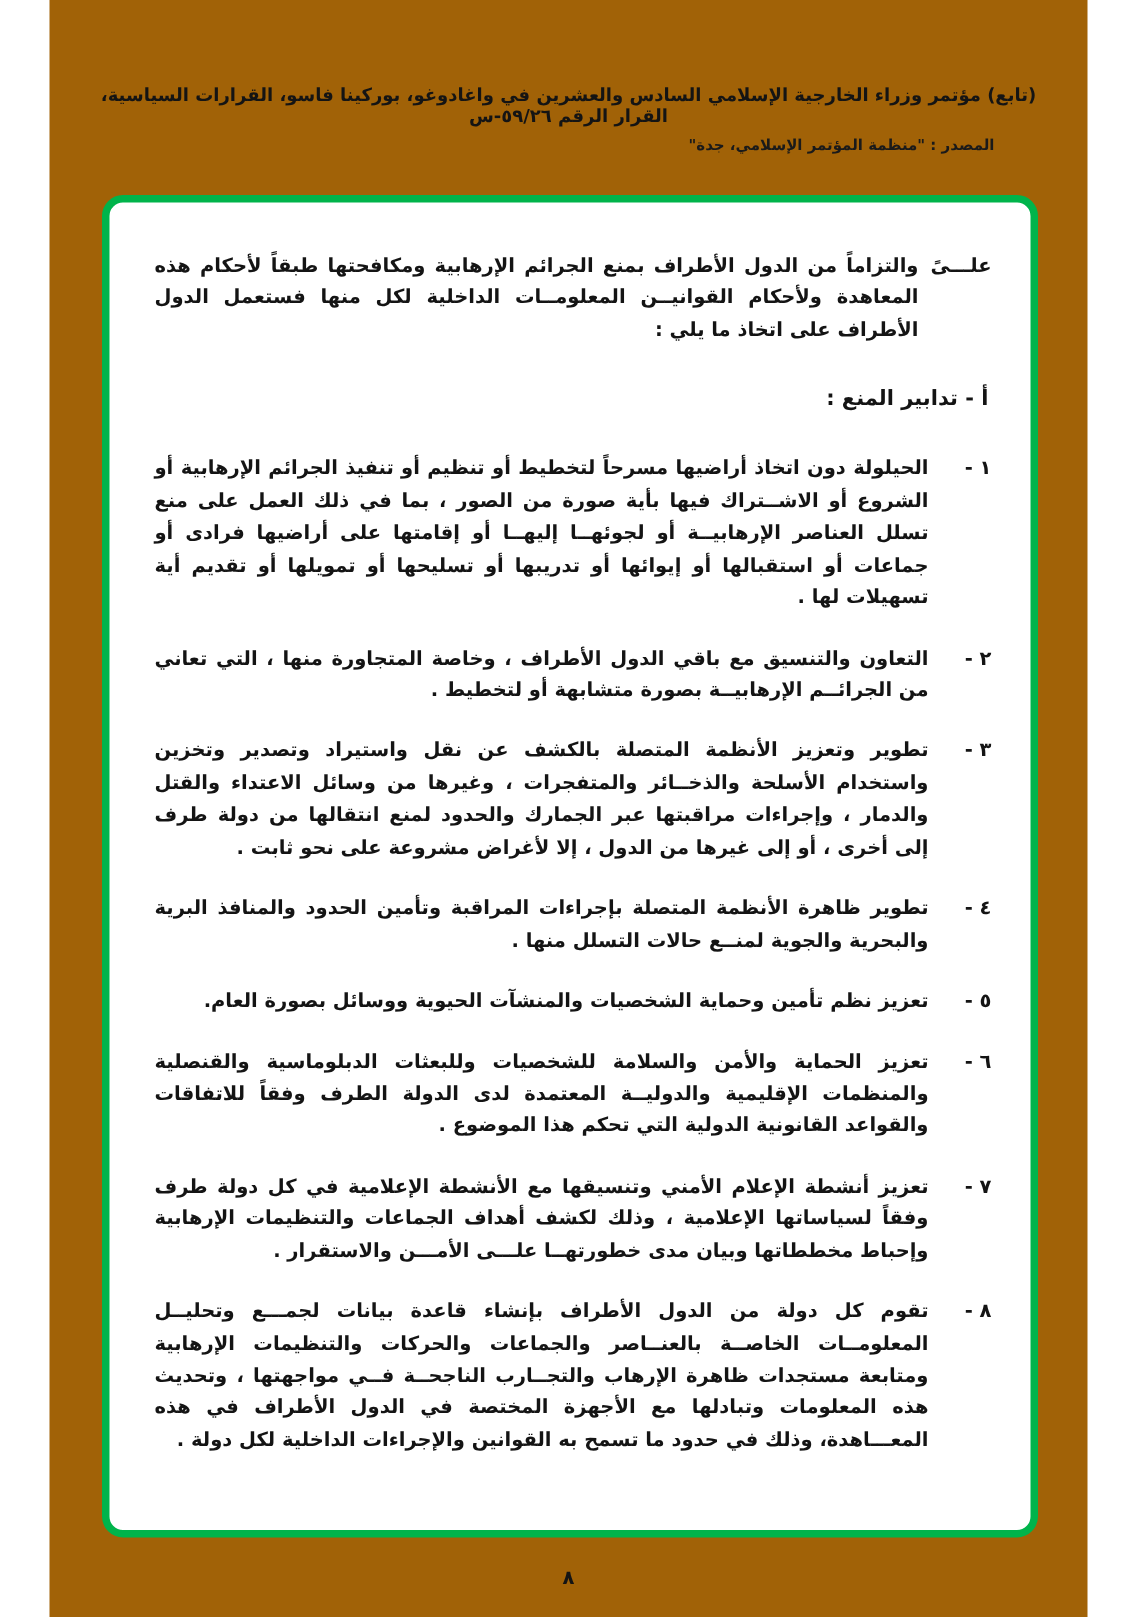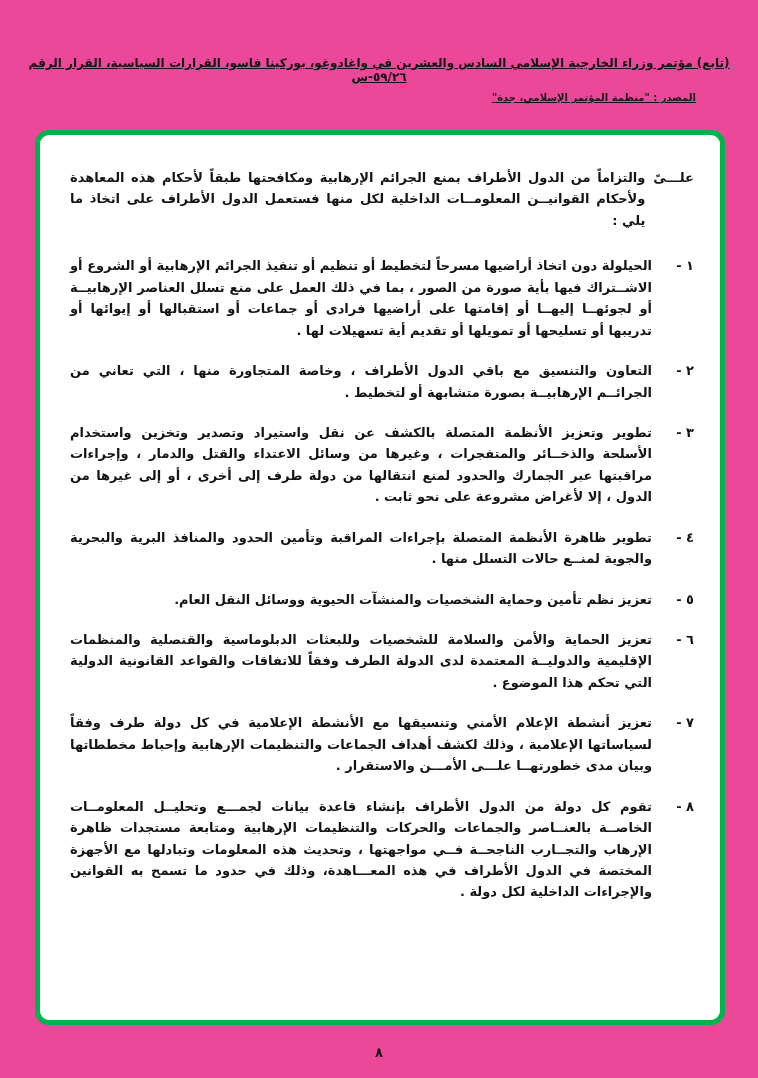--- a/index.html
+++ b/index.html
@@ -3,27 +3,26 @@
 <meta charset="utf-8">
 <style>
   * { box-sizing: border-box; margin: 0; padding: 0; }
   html, body { background: #ffffff; }
   body {
     font-family: "DejaVu Sans", sans-serif;
     direction: rtl;
   }
   .page {
     position: relative;
-    width: 758px;
+    width: 692px;
     height: 1078px;
-    background: #ec4899;
+    background: #a16207;
     margin: 0 auto;
     overflow: hidden;
     color: #141414;
-    text-decoration: underline;
   }
   .header {
     padding-top: 56px;
   }
   .header-citation {
     text-align: center;
     font-size: 12px;
     font-weight: 700;
     padding: 0 26px;
     letter-spacing: 0;
@@ -106,20 +105,21 @@
     <div class="header-source">المصدر :  "منظمة المؤتمر الإسلامي، جدة"</div>
   </div>
 
   <div class="content-frame body-text">
 
     <div class="intro">
       <span class="intro-label">علـــىً</span>
       <span class="intro-text">والتزاماً من الدول الأطراف بمنع الجرائم الإرهابية ومكافحتها طبقاً لأحكام هذه المعاهدة ولأحكام القوانيــن المعلومــات الداخلية لكل منها فستعمل الدول الأطراف على اتخاذ ما يلي :</span>
     </div>
 
+    <div class="section-heading">أ - تدابير المنع :</div>
 
     <div class="measures-list">
 
       <div class="item">
         <span class="item-num">١ -</span>
         <span class="item-text">الحيلولة دون اتخاذ أراضيها مسرحاً لتخطيط أو تنظيم أو تنفيذ الجرائم الإرهابية أو الشروع أو الاشــتراك فيها بأية صورة من الصور ، بما في ذلك العمل على منع تسلل العناصر الإرهابيــة أو لجوئهــا إليهــا أو إقامتها على أراضيها فرادى أو جماعات أو استقبالها أو إيوائها أو تدريبها أو تسليحها أو تمويلها أو تقديم أية تسهيلات لها .</span>
       </div>
 
       <div class="item">
         <span class="item-num">٢ -</span>
@@ -131,21 +131,21 @@
         <span class="item-text">تطوير وتعزيز الأنظمة المتصلة بالكشف عن نقل واستيراد وتصدير وتخزين واستخدام الأسلحة والذخــائر والمتفجرات ، وغيرها من وسائل الاعتداء والقتل والدمار ، وإجراءات مراقبتها عبر الجمارك والحدود لمنع انتقالها من دولة طرف إلى أخرى ، أو إلى غيرها من الدول ، إلا لأغراض مشروعة على نحو ثابت .</span>
       </div>
 
       <div class="item">
         <span class="item-num">٤ -</span>
         <span class="item-text">تطوير ظاهرة الأنظمة المتصلة بإجراءات المراقبة وتأمين الحدود والمنافذ البرية والبحرية والجوية لمنــع حالات التسلل منها .</span>
       </div>
 
       <div class="item">
         <span class="item-num">٥ -</span>
-        <span class="item-text">تعزيز نظم تأمين وحماية الشخصيات والمنشآت الحيوية ووسائل النقل العام.</span>
+        <span class="item-text">تعزيز نظم تأمين وحماية الشخصيات والمنشآت الحيوية ووسائل بصورة العام.</span>
       </div>
 
       <div class="item">
         <span class="item-num">٦ -</span>
         <span class="item-text">تعزيز الحماية والأمن والسلامة للشخصيات وللبعثات الدبلوماسية والقنصلية والمنظمات الإقليمية والدوليــة المعتمدة لدى الدولة الطرف وفقاً للاتفاقات والقواعد القانونية الدولية التي تحكم هذا الموضوع .</span>
       </div>
 
       <div class="item">
         <span class="item-num">٧ -</span>
         <span class="item-text">تعزيز أنشطة الإعلام الأمني وتنسيقها مع الأنشطة الإعلامية في كل دولة طرف وفقاً لسياساتها الإعلامية ، وذلك لكشف أهداف الجماعات والتنظيمات الإرهابية وإحباط مخططاتها وبيان مدى خطورتهــا علـــى الأمـــن والاستقرار .</span>

